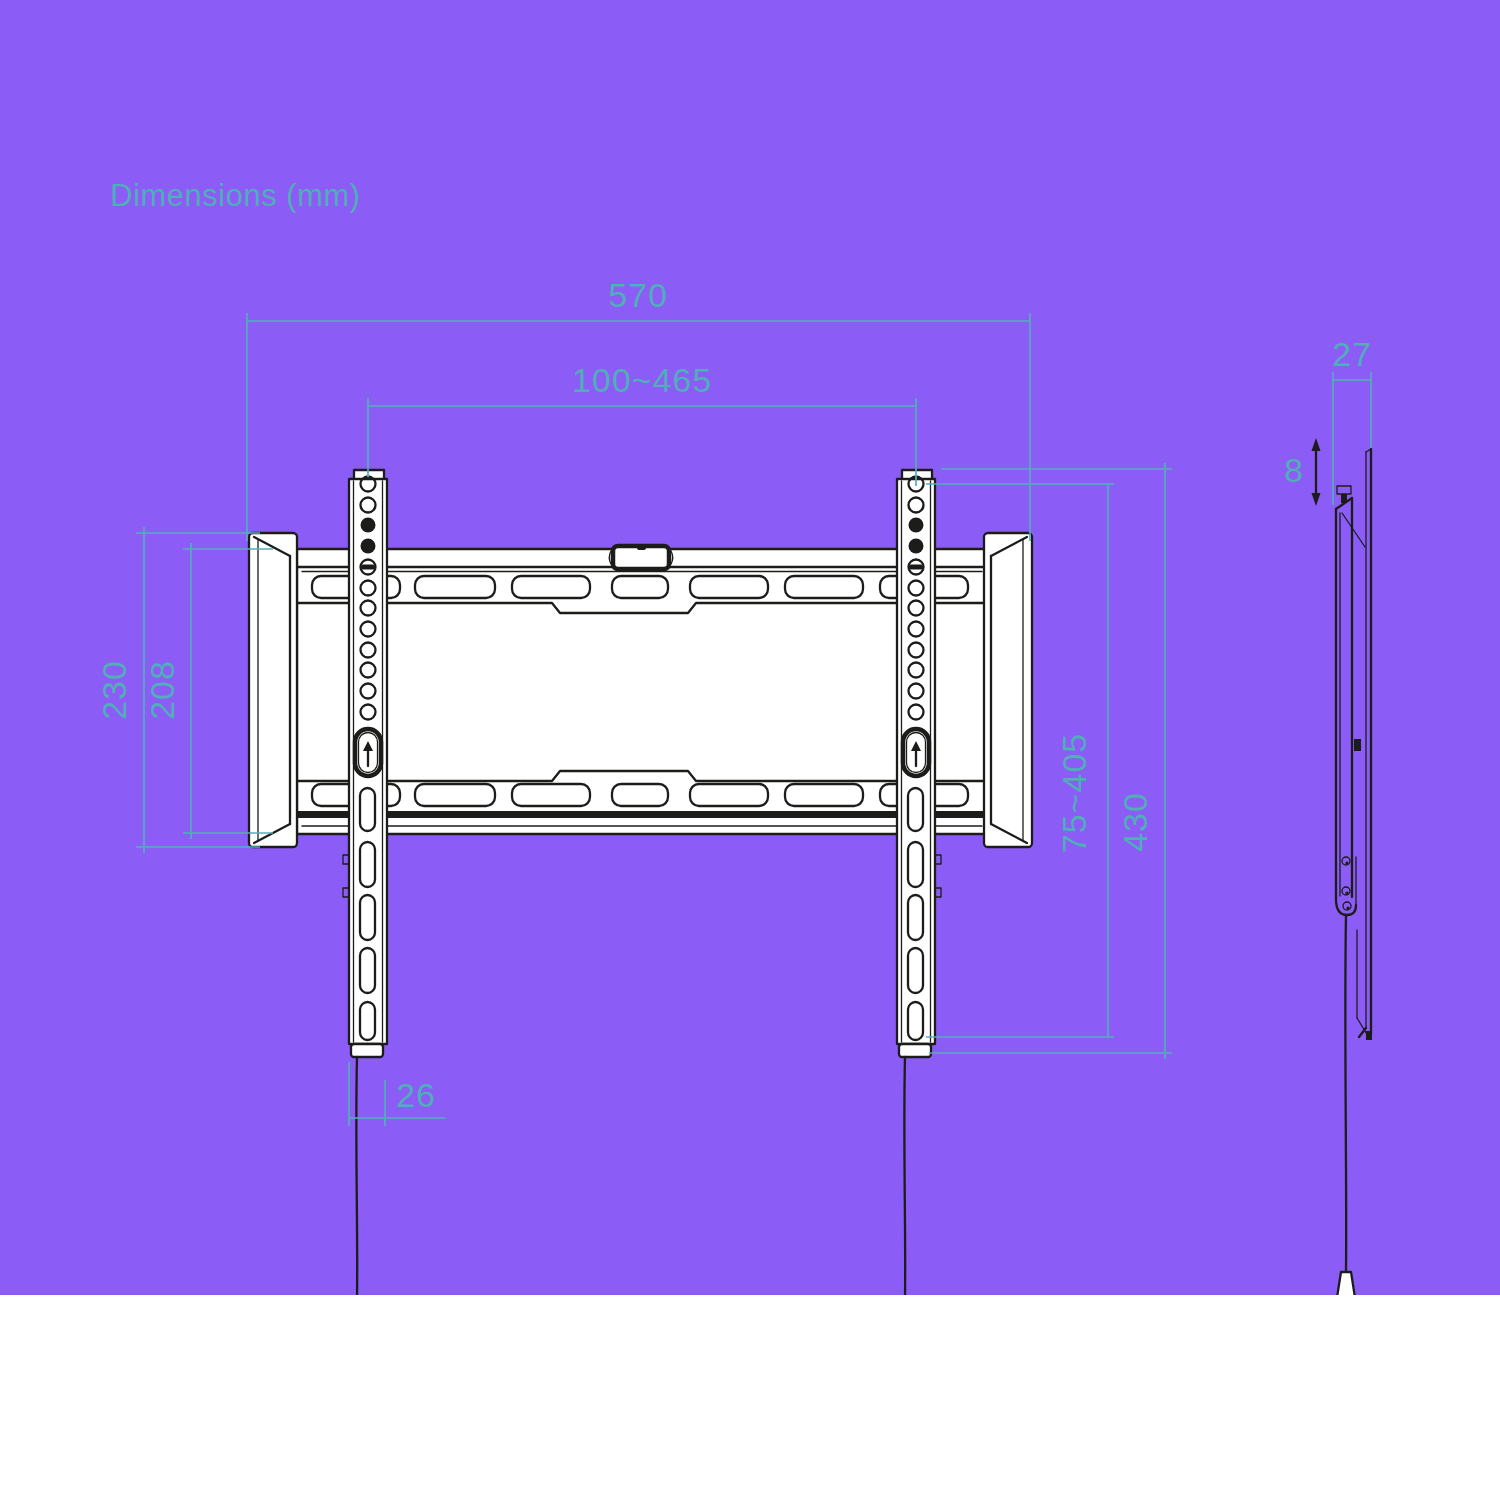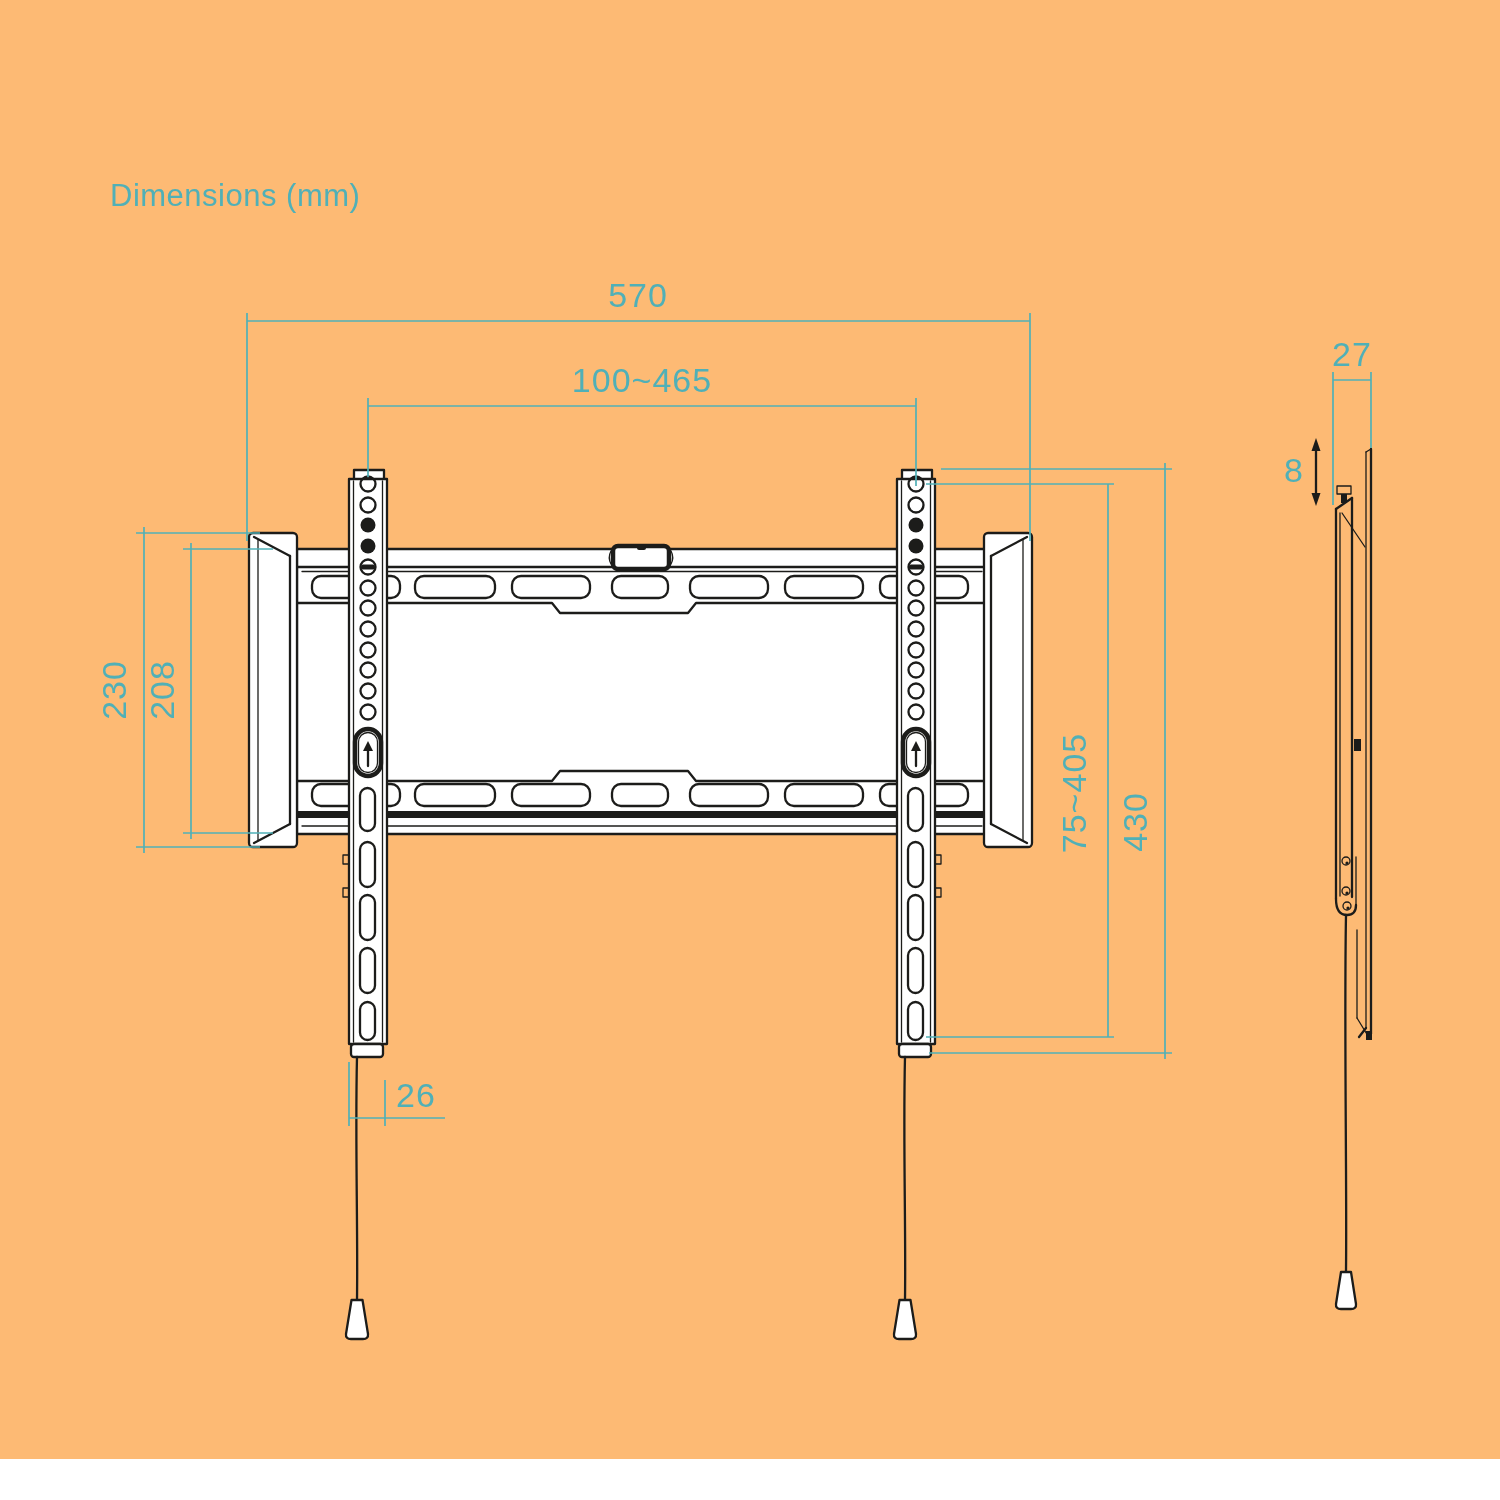--- a/index.html
+++ b/index.html
@@ -1,16 +1,16 @@
 <!DOCTYPE html>
 <html><head>
 <meta charset="utf-8">
 <style>
   html,body{margin:0;padding:0;background:#ffffff;}
-  #stage{position:relative;width:1500px;height:1459px;background:#fdba74;overflow:hidden;
+  #stage{position:relative;width:1500px;height:1295px;background:#8b5cf6;overflow:hidden;
          font-family:"Liberation Sans", sans-serif;}
   svg{position:absolute;left:0;top:0;}
   .ink{stroke:#1c1c1a;fill:none;stroke-width:2.3;stroke-linejoin:round;stroke-linecap:round;}
   .ink-thin{stroke:#1c1c1a;fill:none;stroke-width:1.3;stroke-linejoin:round;stroke-linecap:round;}
   .ink-thick{stroke:#1c1c1a;fill:none;stroke-width:4.5;stroke-linejoin:round;stroke-linecap:round;}
   .ink-fill{fill:#1c1c1a;stroke:none;}
   .wht{fill:#ffffff;}
   .dim{stroke:#50b0b7;fill:none;stroke-width:1.7;stroke-linecap:butt;}
   .dim-text{fill:#50b0b7;font-size:34px;letter-spacing:1px;}
   .title-text{fill:#50b0b7;font-size:31px;letter-spacing:0.5px;}

